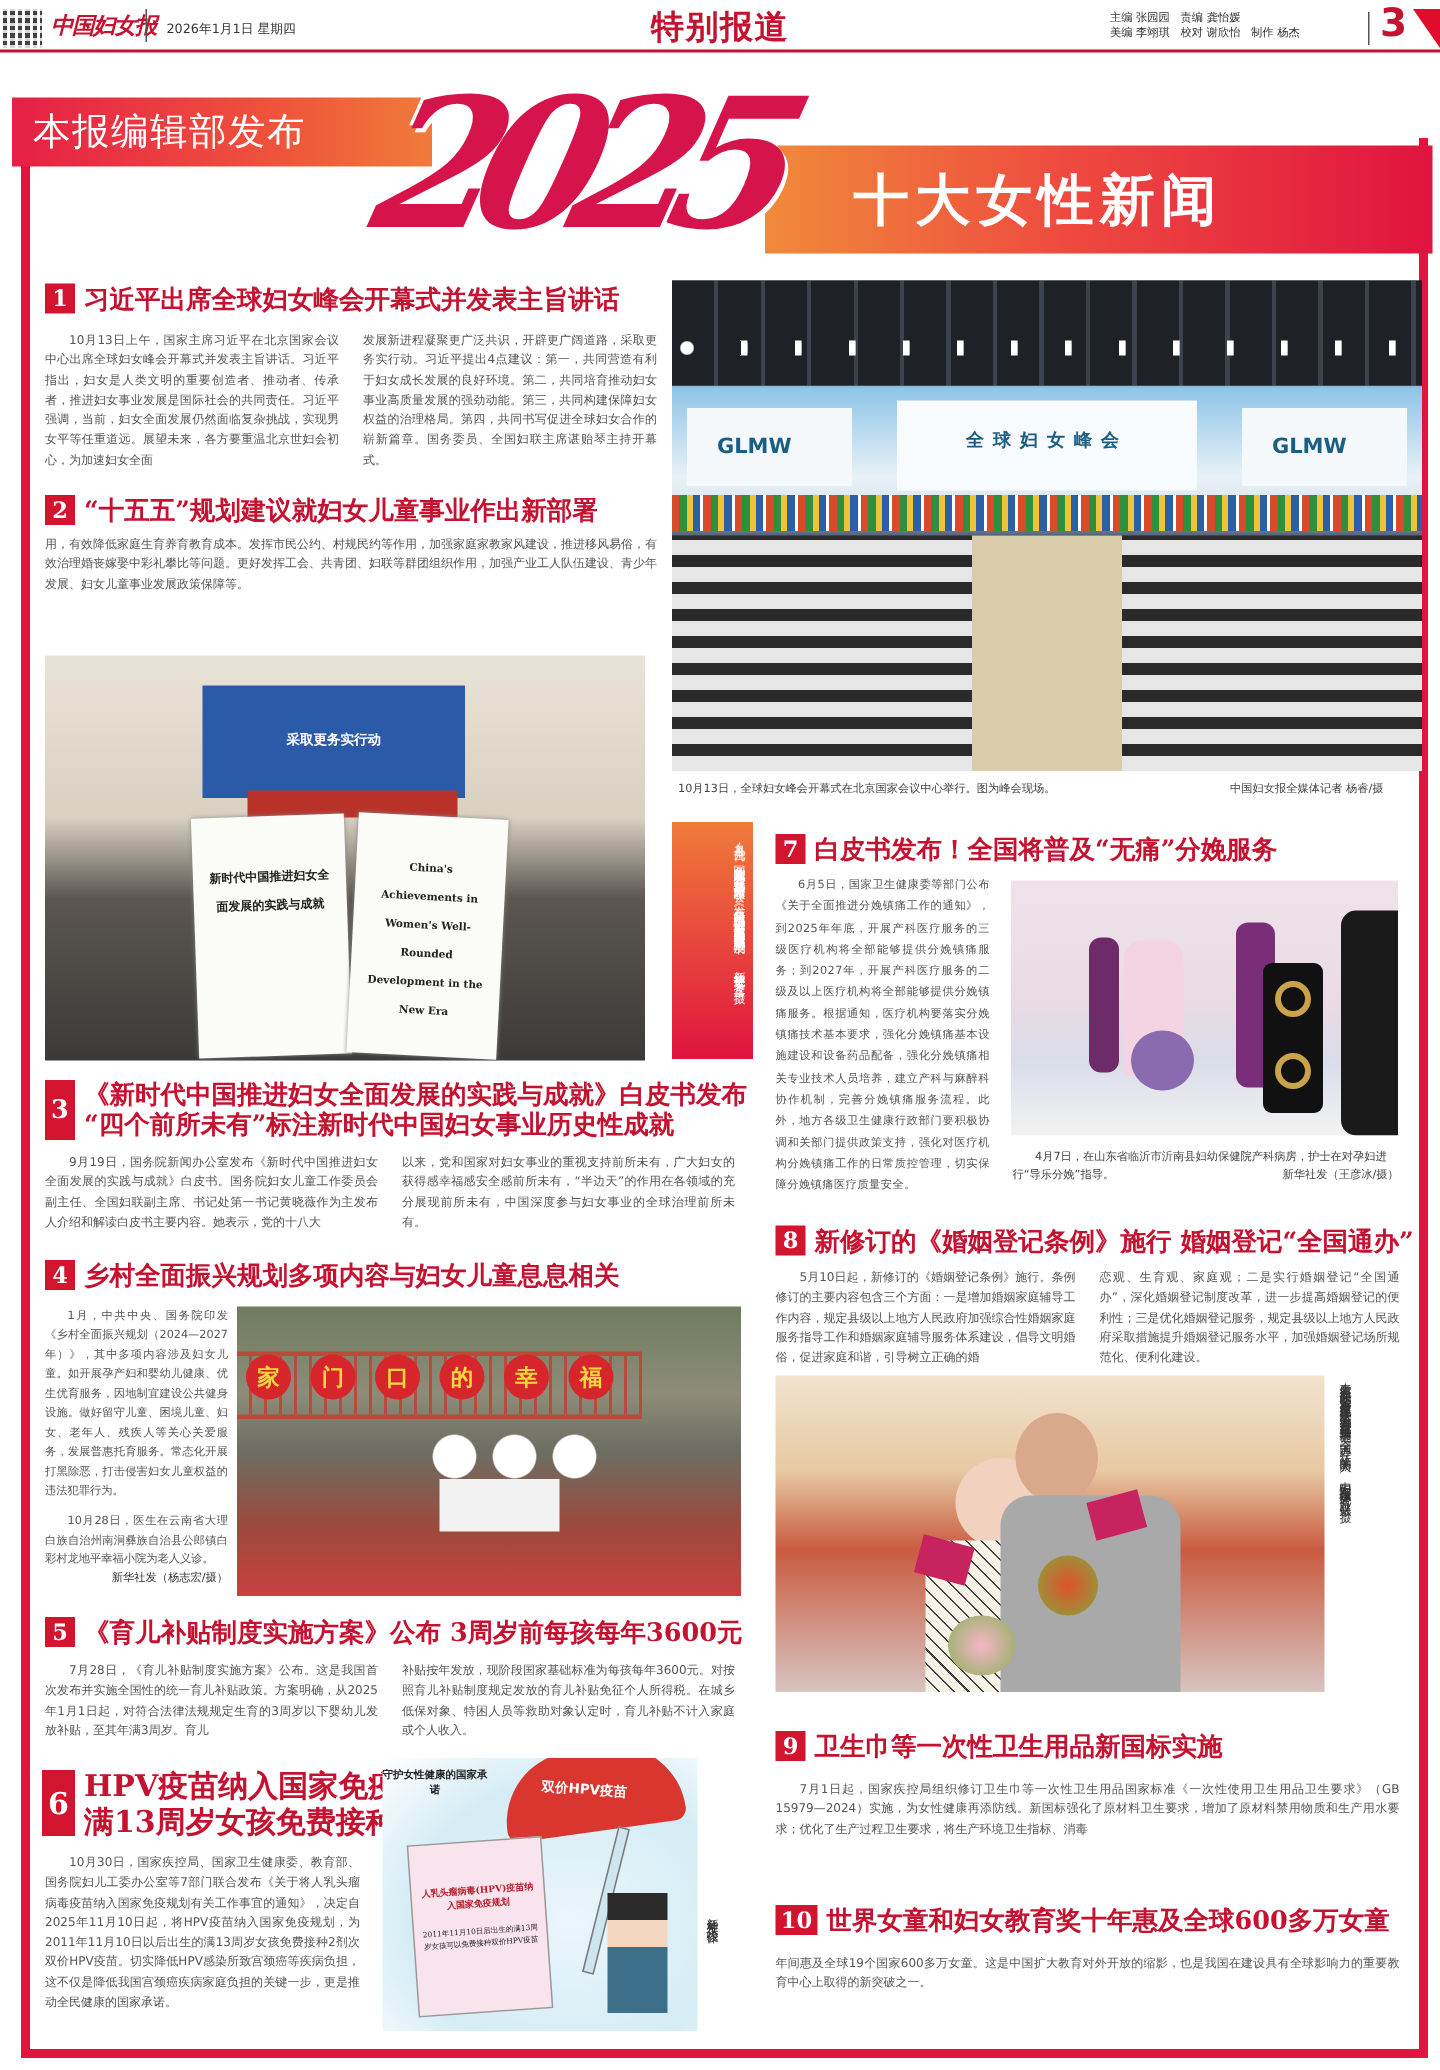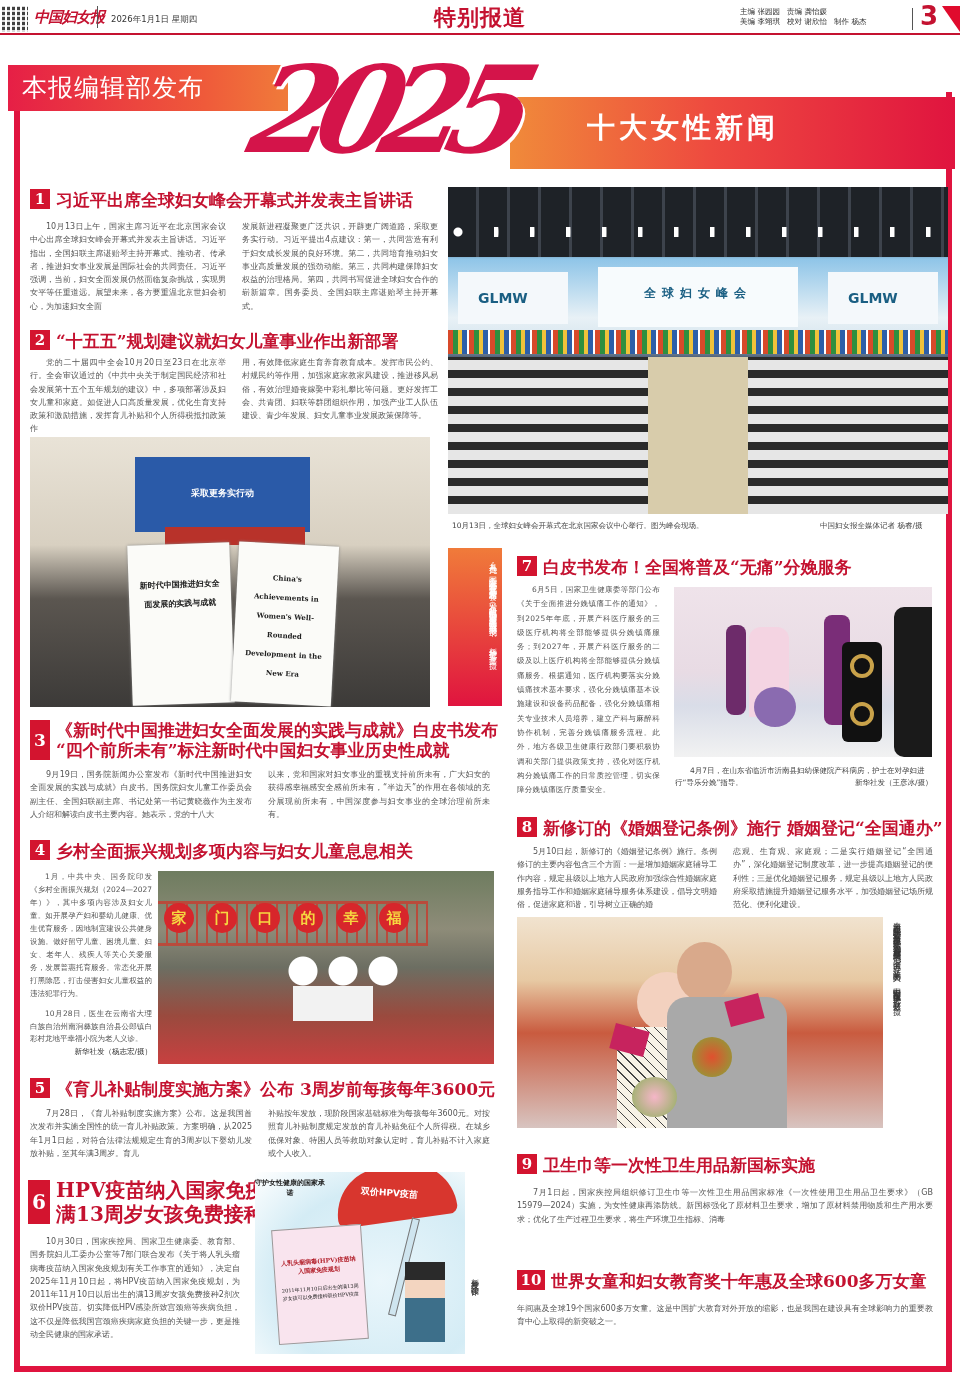--- a/index.html
+++ b/index.html
@@ -16,21 +16,21 @@
 .staff{position:absolute;left:740px;top:7px;font-family:"DejaVu Sans",sans-serif;font-size:7.5px;line-height:10px;color:#333;white-space:pre}
 .pgsep{position:absolute;left:912px;top:8px;width:1px;height:22px;background:#555}
 .pgnum{position:absolute;left:920px;top:1px;font-family:"DejaVu Sans",sans-serif;font-size:26px;font-weight:bold;color:#c41230}
 .pgcorner{position:absolute;left:942px;top:6px;width:0;height:0;border-top:26px solid #e00b2d;border-left:18px solid transparent}
 .mastline{position:absolute;left:0;top:33px;width:960px;height:2px;background:#c41230}
 
 .frame{position:absolute;left:14px;top:92px;width:938px;height:1280px;border:6px solid #e0143f;border-top:none;background:#fff}
 .banner-left{position:absolute;left:8px;top:65px;width:280px;height:46px;background:linear-gradient(90deg,#e61f46 0%,#ef5a3a 70%,#f07b3a 100%)}
 .banner-left span{position:absolute;left:14px;top:6px;color:#fff;font-family:"DejaVu Sans",sans-serif;font-size:25px;letter-spacing:1px}
 .banner-right{position:absolute;left:510px;top:97px;width:445px;height:72px;background:linear-gradient(90deg,#f08a3a 0%,#ee4a3f 45%,#e0143f 100%)}
-.banner-right span{position:absolute;left:77px;top:12px;color:#fff;font-family:"DejaVu Sans",sans-serif;font-weight:bold;font-size:28px;letter-spacing:4px}
+.banner-right span{position:absolute;left:59px;top:12px;color:#fff;font-family:"DejaVu Sans",sans-serif;font-weight:bold;font-size:37px;letter-spacing:4px}
 .year{position:absolute;left:255px;top:40px;font-family:"DejaVu Serif",serif;font-style:italic;font-weight:bold;font-size:120px;color:#d4144a;letter-spacing:-18px;transform:skewX(-14deg);text-shadow:3px 3px 0 #fff,-2px -2px 0 #fff;line-height:140px}
 
 .hl{position:absolute;display:flex;align-items:flex-start;gap:6px;color:#c41230;font-weight:bold;font-family:"DejaVu Serif",serif}
 .num{display:inline-flex;align-items:center;justify-content:center;background:#d3142f;color:#fff;font-family:"DejaVu Serif",serif;font-weight:bold;flex-shrink:0}
 .body{position:absolute;font-family:"DejaVu Sans",sans-serif;font-size:8px;line-height:13.3px;color:#555;text-align:justify}
 .cols{display:flex;gap:16px}
 .cols>div{flex:1}
 .indent{text-indent:2em}
 .cap{position:absolute;font-family:"DejaVu Sans",sans-serif;font-size:7.5px;color:#444;line-height:12px}
 .photo{position:absolute;overflow:hidden}
@@ -61,21 +61,21 @@
 <div class="banner-right">
     <span>十大女性新闻</span>
   </div>
 <div class="year">2025</div>
 
 <div class="hl" style="left:30px;top:189px;font-size:17px;line-height:22px">
   <span class="num" style="width:20px;height:20px;font-size:15px">1</span>
   <span>习近平出席全球妇女峰会开幕式并发表主旨讲话</span>
 </div>
 <div class="body cols" style="left:30px;top:220px;width:408px">
-  <div class="indent">10月13日上午，国家主席习近平在北京国家会议中心出席全球妇女峰会开幕式并发表主旨讲话。习近平指出，全国妇联主席谌贻琴主持开幕式、推动者、传承者，推进妇女事业发展是国际社会的共同责任。习近平强调，当前，妇女全面发展仍然面临复杂挑战，实现男女平等任重道远。展望未来，各方要重温北京世妇会初心，为加速妇女全面</div>
+  <div class="indent">10月13日上午，国家主席习近平在北京国家会议中心出席全球妇女峰会开幕式并发表主旨讲话。习近平指出，妇女是人类文明的重要创造者、推动者、传承者，推进妇女事业发展是国际社会的共同责任。习近平强调，当前，妇女全面发展仍然面临复杂挑战，实现男女平等任重道远。展望未来，各方要重温北京世妇会初心，为加速妇女全面</div>
   <div>发展新进程凝聚更广泛共识，开辟更广阔道路，采取更务实行动。习近平提出4点建议：第一，共同营造有利于妇女成长发展的良好环境。第二，共同培育推动妇女事业高质量发展的强劲动能。第三，共同构建保障妇女权益的治理格局。第四，共同书写促进全球妇女合作的崭新篇章。国务委员、全国妇联主席谌贻琴主持开幕式。</div>
 </div>
 
 <div class="photo" style="left:448px;top:187px;width:500px;height:327px;background:linear-gradient(180deg,#2b2f36 0%,#4a5058 18%,#8fc5e8 22%,#e8f1f6 40%,#d9e7ef 46%,#3b4d66 53%,#5d6a7a 62%,#d9cfb6 80%,#c9bb98 100%)">
   <div style="position:absolute;left:0;top:0;width:500px;height:70px;background:repeating-linear-gradient(90deg,#1e2227 0 28px,#3d434c 28px 31px),#222"></div>
   <div style="position:absolute;left:0;top:40px;width:500px;height:10px;background:repeating-radial-gradient(circle at 10px 5px,#fff 0 4px,transparent 5px 36px)"></div>
   <div style="position:absolute;left:10px;top:85px;width:110px;height:52px;background:#f4f8fb">
     <span style="position:absolute;left:20px;top:18px;font-family:'DejaVu Sans',sans-serif;font-weight:bold;font-size:14px;color:#1a5f83">GLMW</span>
   </div>
   <div style="position:absolute;left:150px;top:80px;width:200px;height:60px;background:#f7fbfd">
@@ -90,21 +90,20 @@
     repeating-linear-gradient(0deg,#e6e6e6 0 10px,#2a2a2a 10px 18px)"></div>
 </div>
 <div class="cap" style="left:452px;top:520px">10月13日，全球妇女峰会开幕式在北京国家会议中心举行。图为峰会现场。</div>
 <div class="cap" style="left:820px;top:520px">中国妇女报全媒体记者 杨睿/摄</div>
 
 <div class="hl" style="left:30px;top:330px;font-size:17px;line-height:22px">
   <span class="num" style="width:20px;height:20px;font-size:15px">2</span>
   <span>“十五五”规划建议就妇女儿童事业作出新部署</span>
 </div>
 <div class="body cols" style="left:30px;top:356px;width:408px">
-  <div class="indent">党的二十届四中全会10月20日至23日在北京举行。全会审议通过的《中共中央关于制定国民经济和社会发展第十五个五年规划的建议》中，多项部署涉及妇女儿童和家庭。如促进人口高质量发展，优化生育支持政策和激励措施，发挥育儿补贴和个人所得税抵扣政策作</div>
   <div>用，有效降低家庭生育养育教育成本。发挥市民公约、村规民约等作用，加强家庭家教家风建设，推进移风易俗，有效治理婚丧嫁娶中彩礼攀比等问题。更好发挥工会、共青团、妇联等群团组织作用，加强产业工人队伍建设、青少年发展、妇女儿童事业发展政策保障等。</div>
 </div>
 
 <div class="photo" style="left:30px;top:437px;width:400px;height:270px;background:linear-gradient(180deg,#e9e3d7 0%,#d8d0c1 40%,#5b5650 60%,#3c3a38 100%)">
   <div style="position:absolute;left:105px;top:20px;width:175px;height:75px;background:#2a5aa8">
     <span style="position:absolute;left:0;width:175px;text-align:center;top:30px;font-family:'DejaVu Sans',sans-serif;font-weight:bold;font-size:9px;color:#fff">采取更务实行动</span>
   </div>
   <div style="position:absolute;left:135px;top:90px;width:140px;height:18px;background:#b8322a"></div>
   <div style="position:absolute;left:100px;top:107px;width:102px;height:160px;background:#fbfbf8;transform:rotate(-2deg);box-shadow:0 0 3px #888;padding:28px 8px 0;text-align:center">
     <span style="font-family:'DejaVu Serif',serif;font-weight:bold;font-size:8px;color:#222;line-height:12px">新时代中国推进妇女全面发展的实践与成就</span>

